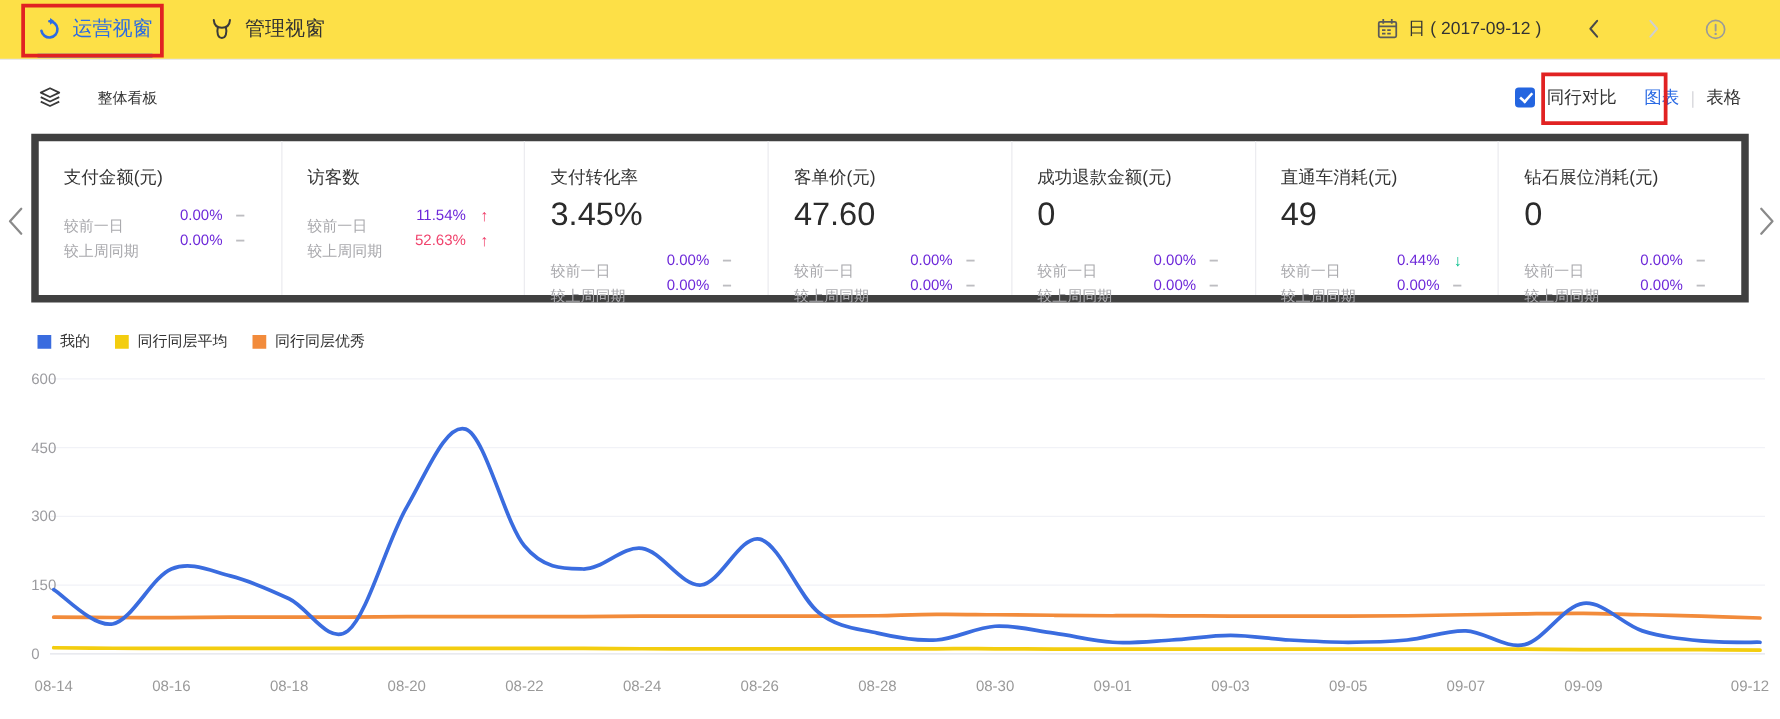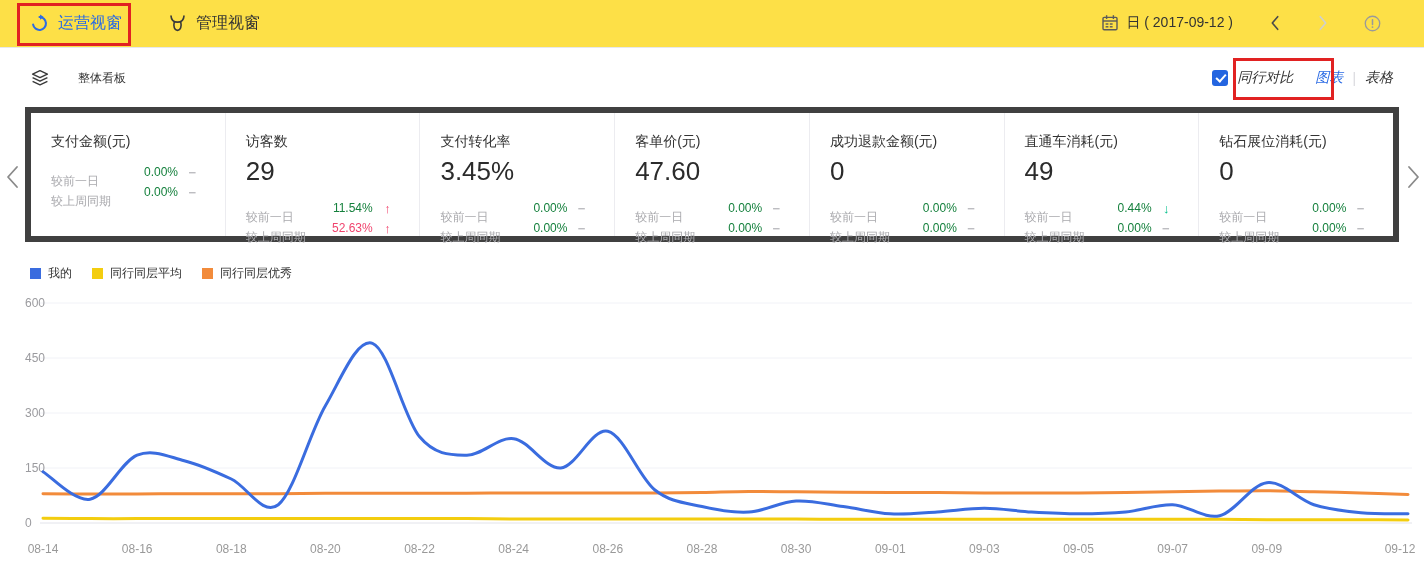--- a/index.html
+++ b/index.html
@@ -17,37 +17,37 @@
   .tab-ops::after{content:"";position:absolute;left:0;right:0;bottom:0;height:3px;background:#2b6be4;}
   .tab-mgmt{left:168px;}
   .tab-mgmt .tab-label{color:#333;}
   .topbar-right{position:absolute;top:0;right:42px;height:46px;display:flex;align-items:center;}
   .date-picker{display:flex;align-items:center;gap:7px;cursor:pointer;}
   .date-text{font-size:14px;color:#333;}
   .nav-chevron{margin-left:34px;display:flex;align-items:center;cursor:pointer;}
   .info-btn{margin-left:32px;display:flex;align-items:center;cursor:pointer;}
   
   .board-title{position:absolute;left:30px;top:68px;display:flex;align-items:center;gap:28px;font-size:12px;color:#333;}
-  .board-controls{position:absolute;right:31px;top:69px;display:flex;align-items:center;font-size:14px;font-style:italic;}
+  .board-controls{position:absolute;right:31px;top:69px;display:flex;align-items:center;font-size:14px;}
   .checkbox{width:16px;height:16px;background:#2465e0;border-radius:3px;position:relative;cursor:pointer;flex:0 0 16px;}
   .checkbox::after{content:"";position:absolute;left:3.5px;top:4px;width:8px;height:4px;border-left:2px solid #fff;border-bottom:2px solid #fff;transform:rotate(-48deg);}
   .peer-label{margin-left:9px;color:#333;}
   .view-chart{margin-left:22px;color:#2b6be4;cursor:pointer;}
   .view-sep{margin:0 9px;color:#d9d9de;}
   .view-table{color:#333;cursor:pointer;}
   
   .cards{position:absolute;left:25px;top:107px;width:1374px;height:135px;display:flex;border:6px solid #404040;box-sizing:border-box;background:#fff;}
   .card{flex:1 1 0;border-right:1px solid #ececf0;box-sizing:border-box;padding:20px 0 0 20px;position:relative;cursor:pointer;}
   .card:last-child{border-right:none;}
   .card-title{font-size:14px;color:#333;}
   .card-value{font-size:26px;color:#2b2b2b;margin-top:5px;}
   .card-changes{margin-top:11px;width:145px;}
   .change-row{display:flex;align-items:center;height:20px;font-size:12px;color:#a9a9ad;}
   .change-label{flex:1;margin-top:19px;}
-  .change-value{text-align:right;color:#15803d;}
+  .change-value{text-align:right;color:#6d28d9;}
   .change-trend{width:18px;text-align:right;font-weight:bold;font-size:13px;}
   .carousel-btn{position:absolute;top:164px;cursor:pointer;}
   .carousel-prev{left:4px;}
   .carousel-next{left:1406px;}
   
   .legend{position:absolute;left:30px;top:265px;display:flex;gap:20px;align-items:center;}
   .legend-item{display:flex;align-items:center;gap:7px;font-size:12px;color:#333;cursor:pointer;}
   .legend-swatch{width:11px;height:11px;display:inline-block;}
   
   .chart{position:absolute;left:0;top:292px;width:1424px;height:283px;}
@@ -154,21 +154,20 @@
         </div>
         <div class="change-row">
           <span class="change-label">较上周同期</span>
           <span class="change-value">0.00%</span>
           <span class="change-trend" style="color: rgb(189, 189, 193);">−</span>
         </div>
       </div>
     </div>
     <div class="card">
       <div class="card-title">访客数</div>
-      <div class="card-value">29</div>
       <div class="card-changes">
         <div class="change-row">
           <span class="change-label">较前一日</span>
           <span class="change-value">11.54%</span>
           <span class="change-trend" style="color: rgb(240, 67, 109);">↑</span>
         </div>
         <div class="change-row">
           <span class="change-label">较上周同期</span>
           <span class="change-value" style="color: rgb(240, 67, 109);">52.63%</span>
           <span class="change-trend" style="color: rgb(240, 67, 109);">↑</span>

